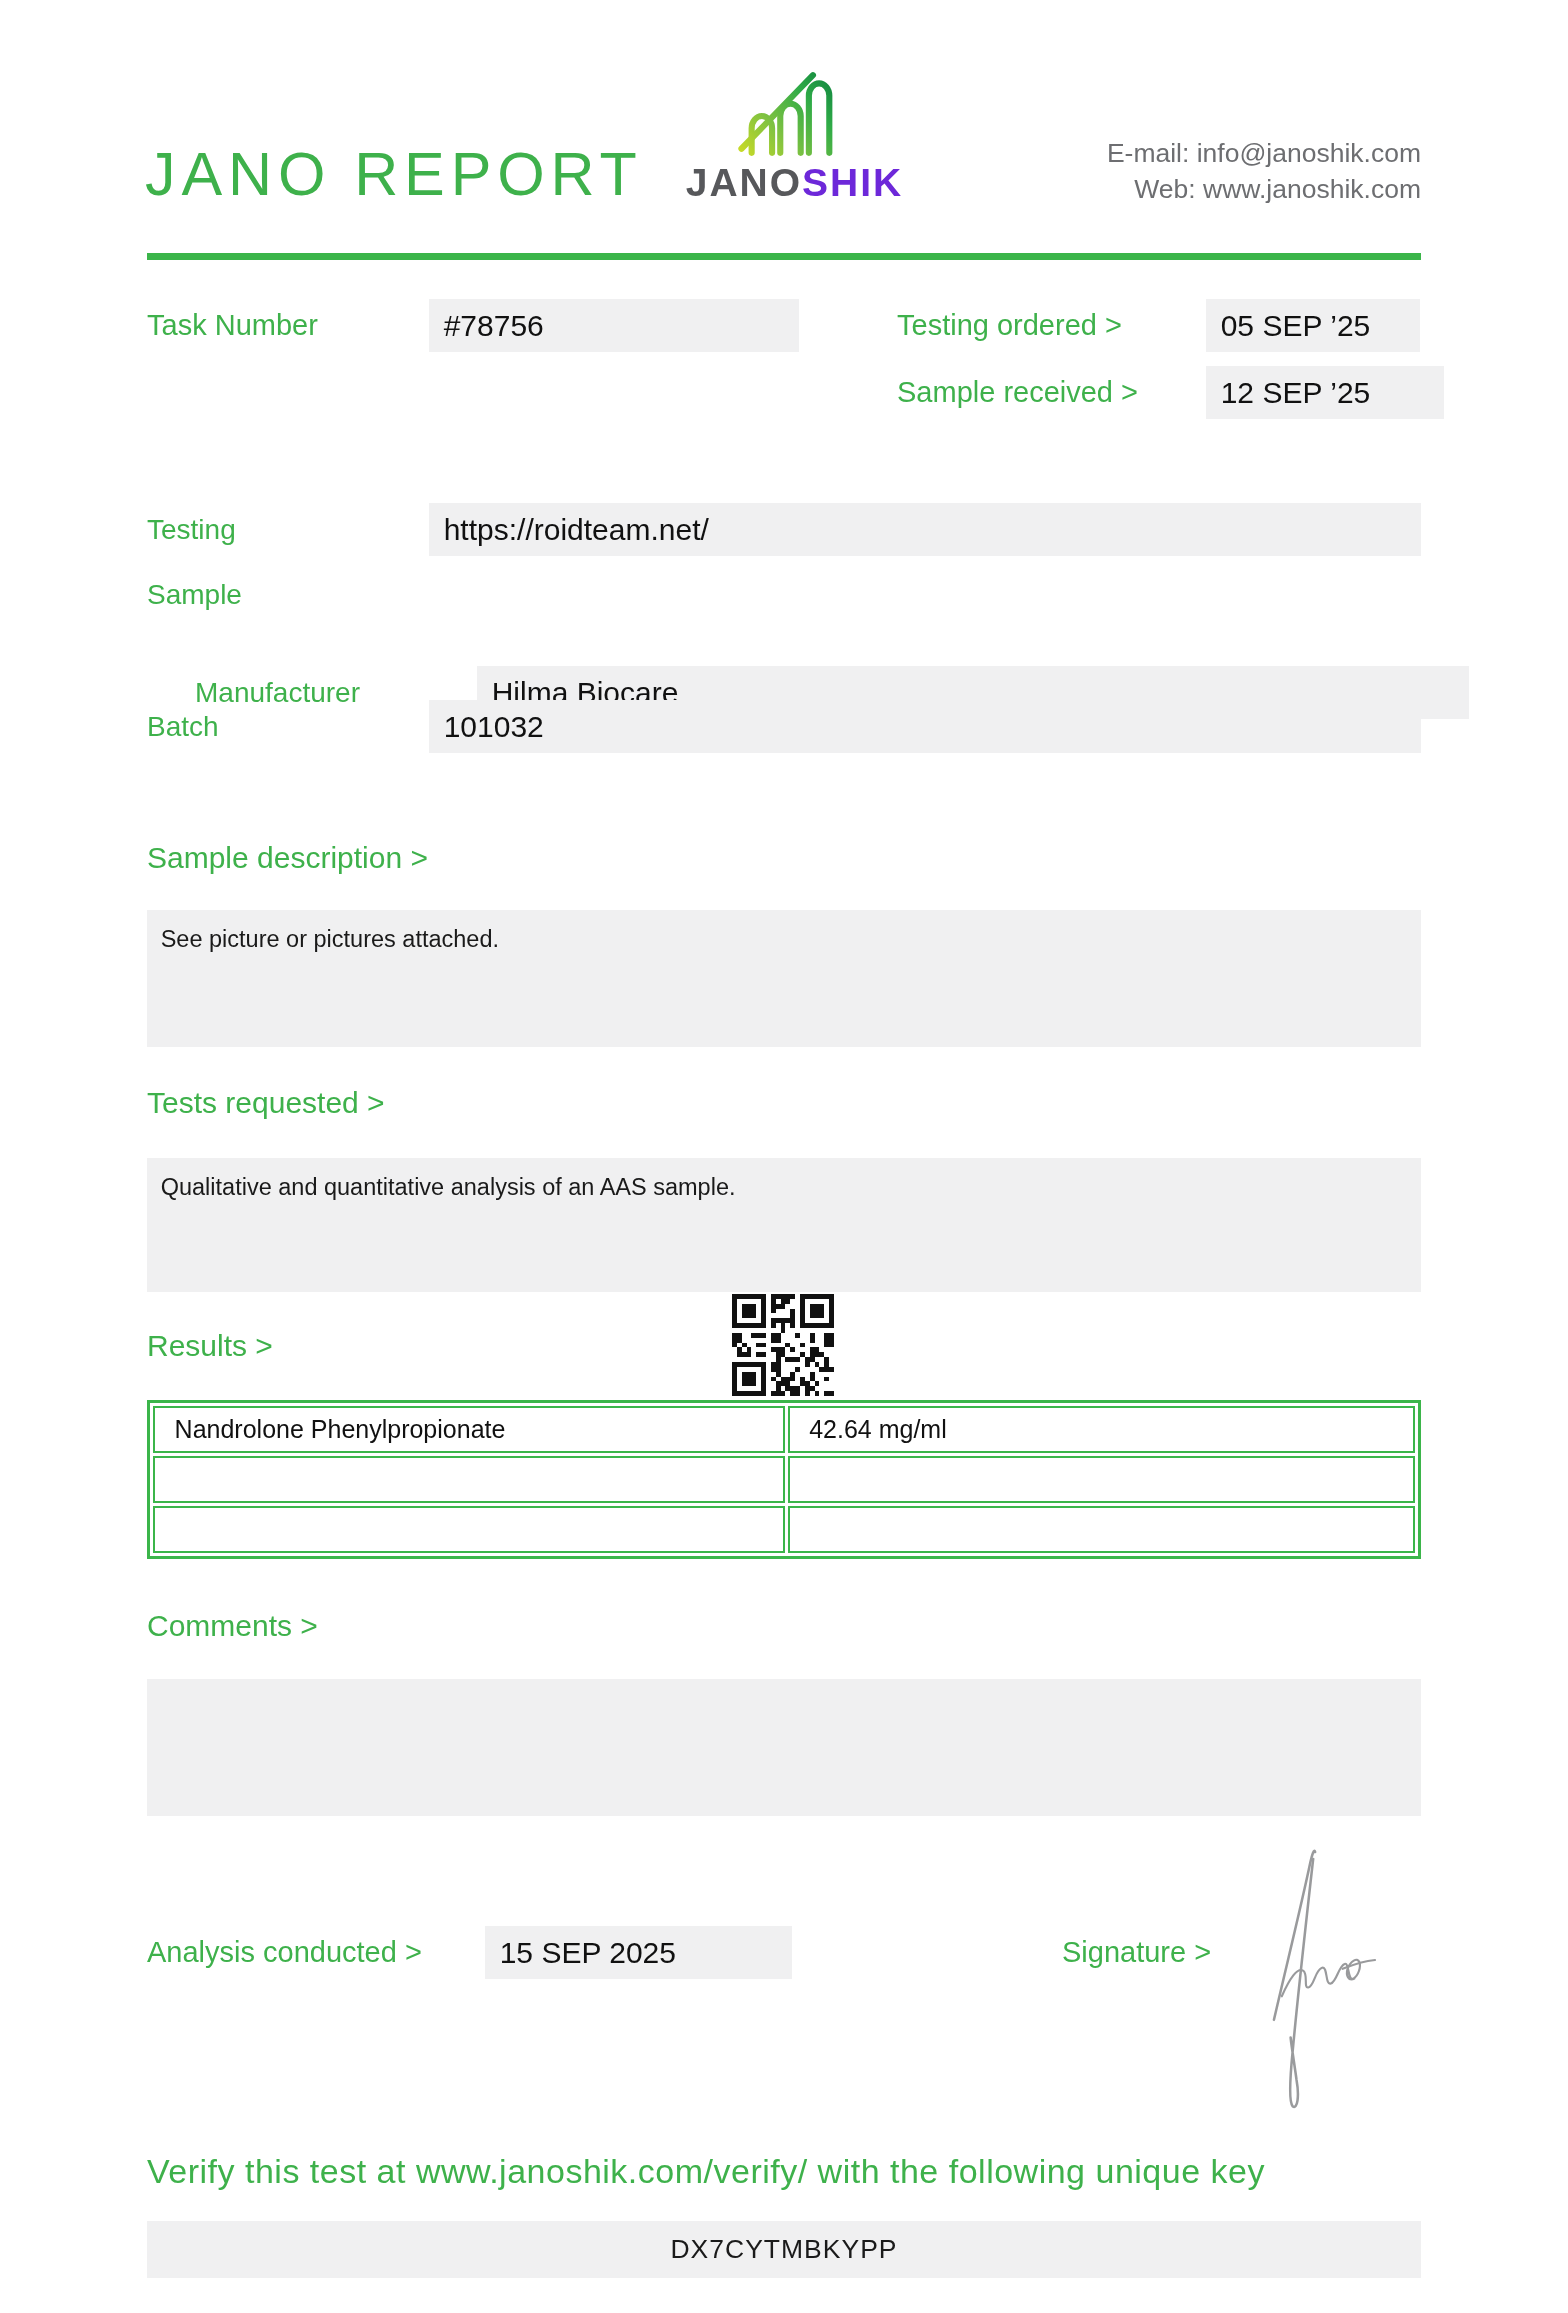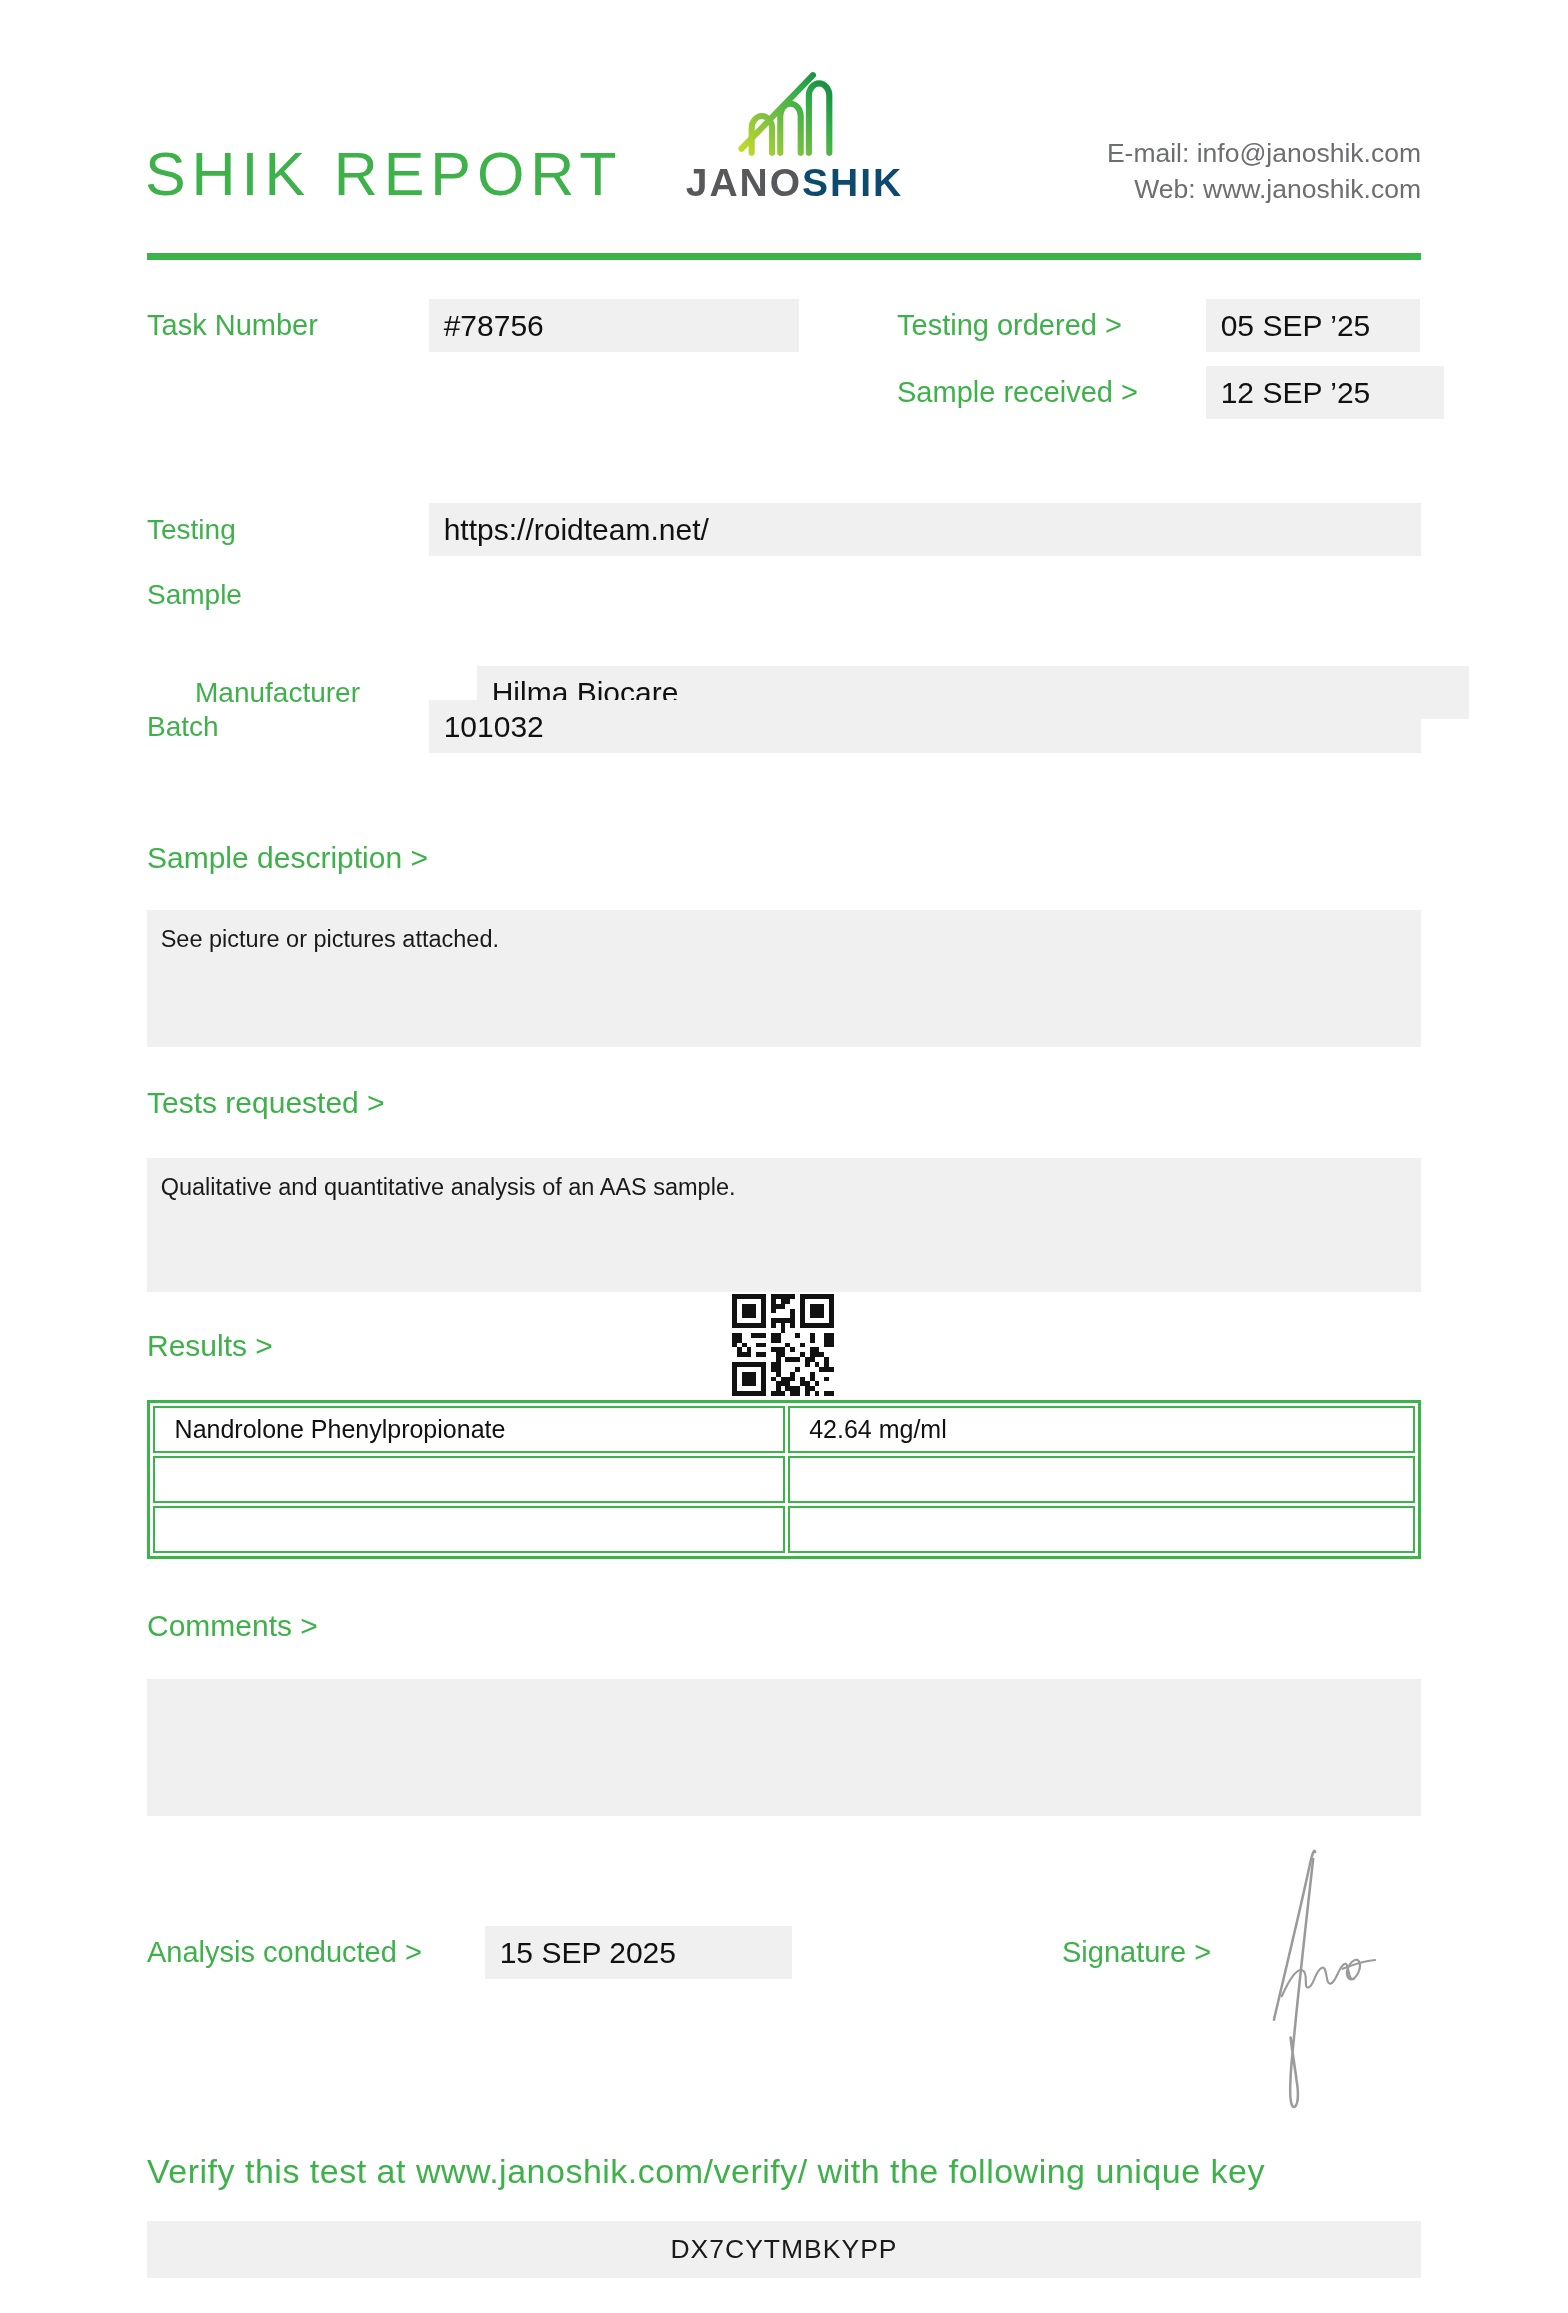--- a/index.html
+++ b/index.html
@@ -5,21 +5,21 @@
   html,body{margin:0;padding:0;background:#ffffff;}
   .page{position:relative;width:1568px;height:2313px;background:#fff;
         font-family:"Liberation Sans",sans-serif;color:#161616;overflow:hidden;}
   .abs{position:absolute;}
   .gbox{background:#f0f0f1;}
 
   
   .title{left:145px;top:139px;font-size:61px;letter-spacing:5.9px;color:#3eb14b;font-weight:400;white-space:nowrap;}
   .logo-icon{left:735px;top:67px;width:113px;height:94px;}
   .brand{left:667px;top:161px;width:255px;text-align:center;font-size:39px;font-weight:bold;letter-spacing:2px;white-space:nowrap;}
-  .brand .l{color:#57585b;} .brand .r{color:#0c4a6e;margin-top:40px;}
+  .brand .l{color:#57585b;} .brand .r{color:#6d28d9;margin-top:40px;}
   .contact{left:147px;top:135px;width:1274px;text-align:right;font-size:26.5px;line-height:36px;color:#6d6e71;}
   .rule{left:147px;top:253px;width:1274px;height:6.9px;background:#3bb54a;}
 
   
   .lbl{font-size:29px;color:#3eb14b;height:53px;line-height:53px;white-space:nowrap;}
   .vbox{height:53px;}
   .vtxt{font-size:30px;line-height:53px;padding-left:14.7px;white-space:nowrap;color:#111;border-radius:6px;}
   .task-label{left:147px;top:299px;}
   .task-box{left:429px;top:299px;width:370px;}
   .ordered-label{left:897px;top:299px;}
@@ -55,21 +55,21 @@
   .signature{left:1215px;top:1802px;width:216px;height:314px;}
   .verify{left:147px;top:2152px;width:1304px;font-size:34px;letter-spacing:0.5px;color:#3eb14b;white-space:nowrap;}
   .key-box{left:147px;top:2221px;width:1274px;height:57px;text-align:center;}
   .key-txt{font-size:26.5px;line-height:57px;color:#1a1a1a;letter-spacing:1px;}
 </style>
 </head>
 <body>
 
 <div class="page">
 
-  <div class="abs title">SHIK REPORT</div>
+  <div class="abs title">JANO REPORT</div>
 
   <svg class="abs logo-icon" viewBox="0 0 110 92">
     <defs>
       <linearGradient id="lg" x1="0" y1="92" x2="110" y2="0" gradientUnits="userSpaceOnUse">
         <stop offset="0" stop-color="#d9e021"></stop>
         <stop offset="0.35" stop-color="#7fc241"></stop>
         <stop offset="0.65" stop-color="#2fab47"></stop>
         <stop offset="1" stop-color="#00703c"></stop>
       </linearGradient>
     </defs>

